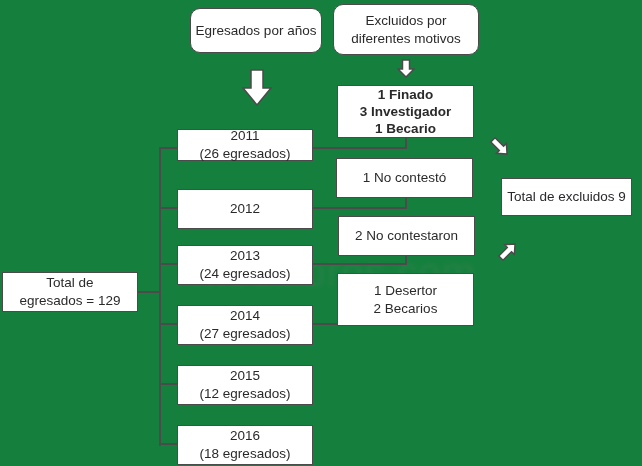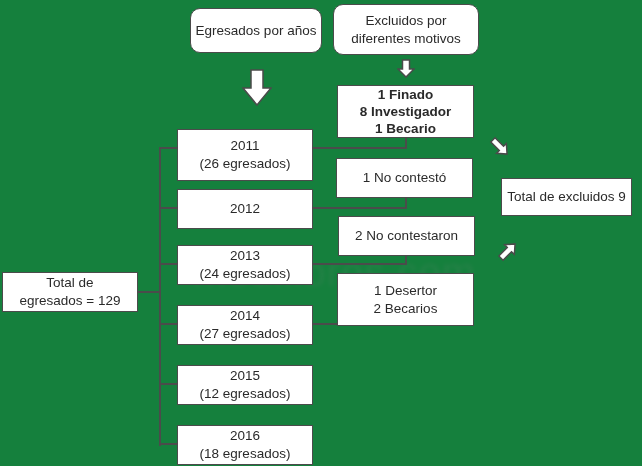--- a/index.html
+++ b/index.html
@@ -65,21 +65,21 @@
   <div class="line" style="left:159px; top:323px; width:18px; height:2px;"></div>
   <div class="line" style="left:159px; top:383px; width:18px; height:2px;"></div>
   <div class="line" style="left:159px; top:443px; width:18px; height:2px;"></div>
   <div class="line" style="left:138px; top:291px; width:21px; height:2px;"></div>
 
   <div class="box" style="left:2px; top:272px; width:136px; height:40px;text-align:right;">
     <span>Total de</span>
     <span>egresados = 129</span>
   </div>
 
-  <div class="box" style="left:177px; top:129px; width:136px; height:52px;">
+  <div class="box" style="left:177px; top:129px; width:136px; height:32px;">
     <span>2011</span>
     <span>(26 egresados)</span>
   </div>
   <div class="box" style="left:177px; top:189px; width:136px; height:40px;">
     <span>2012</span>
   </div>
   <div class="box" style="left:177px; top:245px; width:136px; height:40px;">
     <span>2013</span>
     <span>(24 egresados)</span>
   </div>
@@ -103,21 +103,21 @@
   <div class="line" style="left:313px; top:207px; width:94px; height:2px;"></div>
 
   <div class="line" style="left:405px; top:256px; width:2px; height:9px;"></div>
   <div class="line" style="left:313px; top:263px; width:94px; height:2px;"></div>
 
   <div class="line" style="left:405px; top:313px; width:2px; height:12px;"></div>
   <div class="line" style="left:313px; top:323px; width:94px; height:2px;"></div>
 
   <div class="box tight" style="left:337px; top:85px; width:137px; height:53px;font-weight:bold;">
     <span>1 Finado</span>
-    <span>8 Investigador</span>
+    <span>3 Investigador</span>
     <span>1 Becario</span>
   </div>
 
   <div class="box" style="left:336px; top:158px; width:137px; height:40px;">
     <span>1 No contestó</span>
   </div>
 
   <div class="box" style="left:338px; top:216px; width:137px; height:40px;">
     <span>2 No contestaron</span>
   </div>

